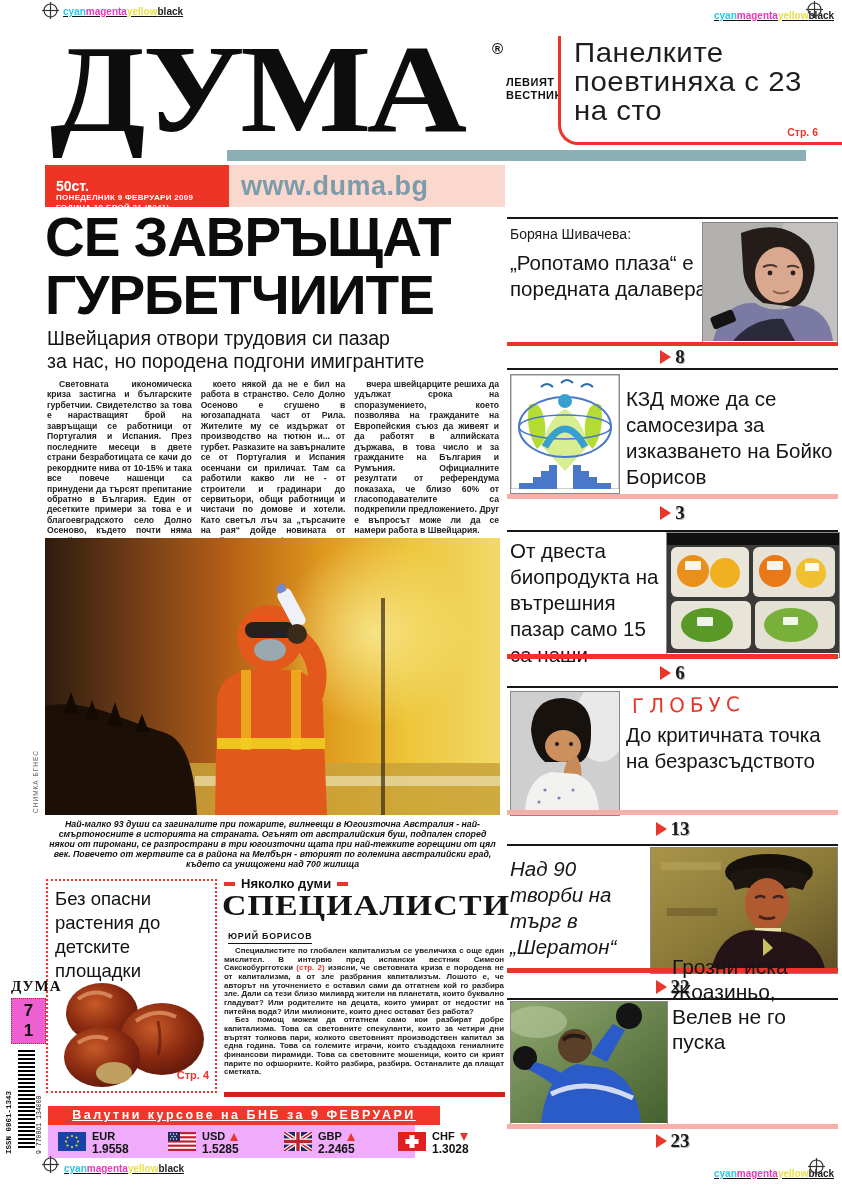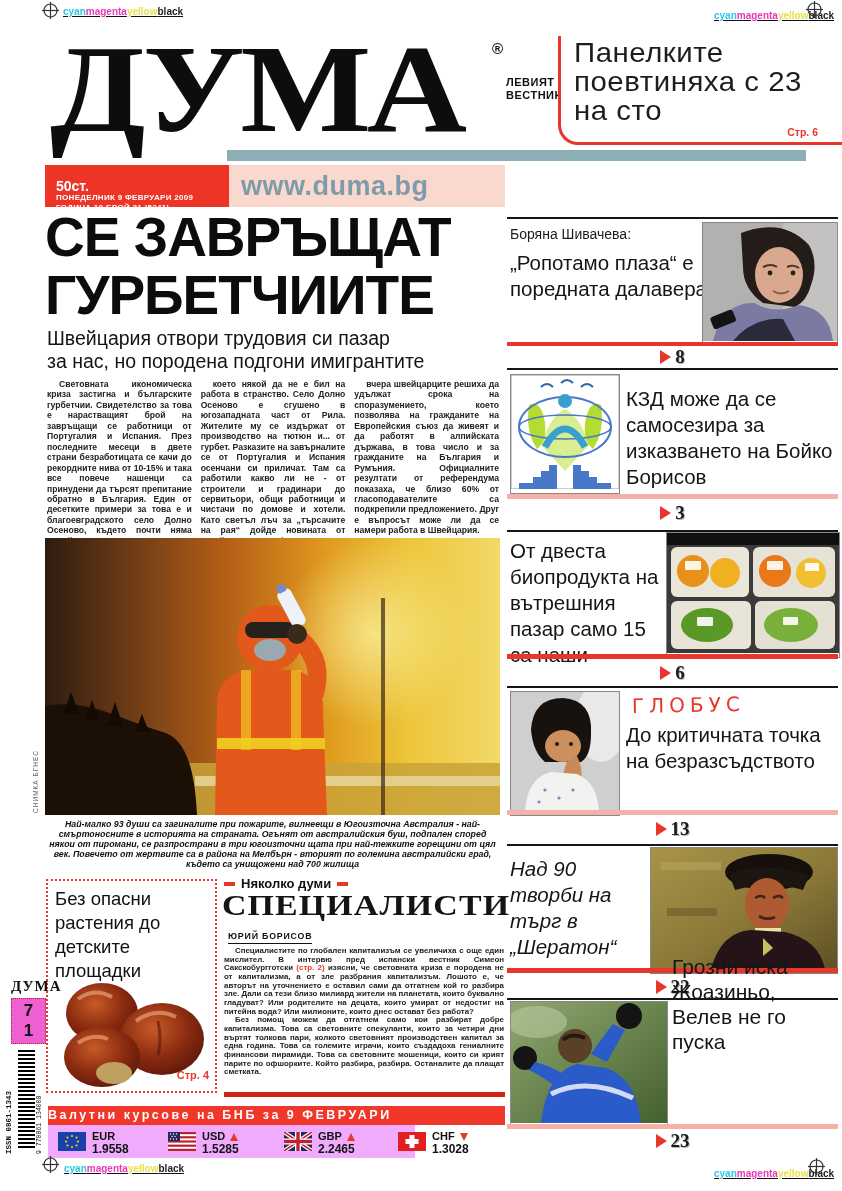--- a/index.html
+++ b/index.html
@@ -80,22 +80,22 @@
   .dash{width:11px;height:4px;background:#e8372a;}
   .op-title{left:222px;top:888px;font-family:"Liberation Serif",serif;font-weight:bold;font-size:30px;letter-spacing:1px;
             transform:scaleX(1.13);transform-origin:left top;color:#141414;}
   .op-author{left:228px;top:931px;font-size:8.8px;font-weight:900;letter-spacing:.8px;border-bottom:1.5px solid #111;padding-bottom:2px;}
   .op-body{left:224px;top:947px;width:280px;font-size:7.9px;line-height:8.65px;font-weight:bold;text-align:justify;color:#222;}
   .op-body p{margin:0;text-indent:11px;}
   .redref{color:#e8372a;}
   .red-rule{left:224px;top:1092px;width:281px;height:5px;background:#d02418;}
 
   
-  .cur-title{left:48px;top:1106px;width:457px;height:19px;background:#f0372a;color:#fff;text-align:left;
-             font-size:12.5px;font-weight:900;letter-spacing:2.5px;line-height:19px;}
+  .cur-title{left:48px;top:1106px;width:392px;height:19px;background:#f0372a;color:#fff;text-align:center;
+             font-size:12.5px;font-weight:900;letter-spacing:2.5px;line-height:19px;text-decoration:underline;}
   .cur-band{left:48px;top:1125px;width:367px;height:33px;background:#f0abfc;}
   .cur-entry{position:absolute;top:6px;display:flex;gap:6px;}
   .cur-flag{width:28px;height:19px;margin-top:1px;}
   .cur-code-row{display:flex;align-items:center;gap:5px;font-size:11px;font-weight:900;line-height:11px;}
   .cur-val{font-size:12px;font-weight:900;line-height:12px;margin-top:1px;}
   .tr-up{width:0;height:0;border-left:4.5px solid transparent;border-right:4.5px solid transparent;border-bottom:8px solid #e8372a;}
   .tr-down{width:0;height:0;border-left:4.5px solid transparent;border-right:4.5px solid transparent;border-top:8px solid #e8372a;}
 </style>
 </head>
 <body>

